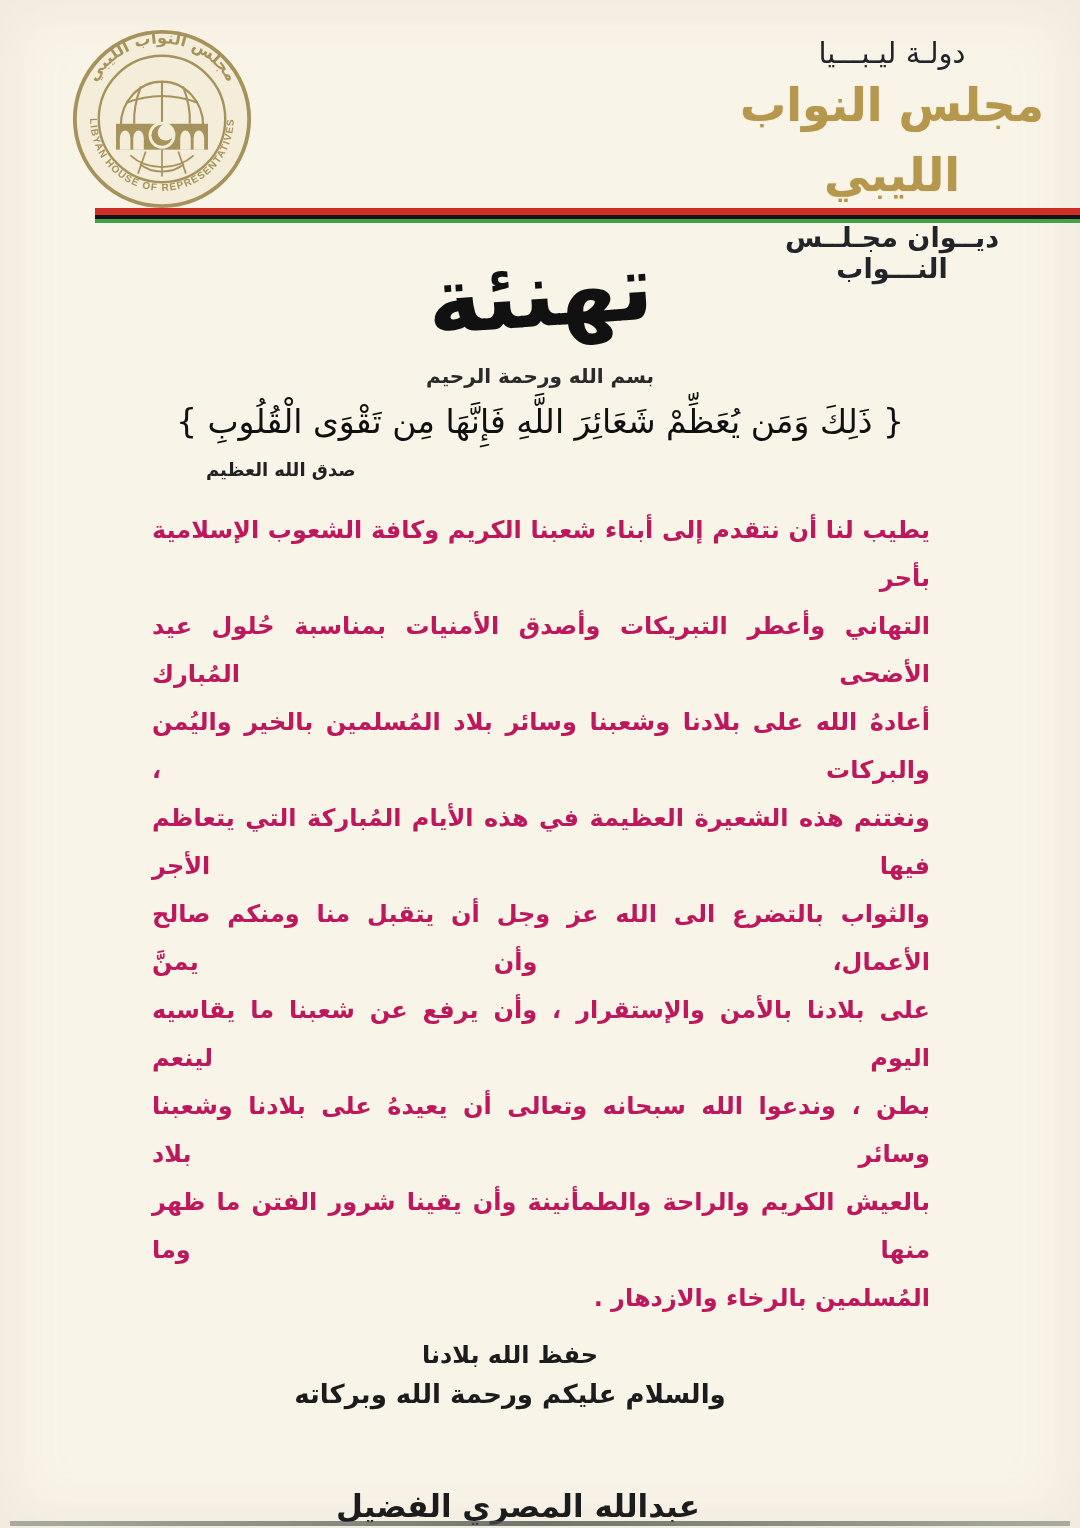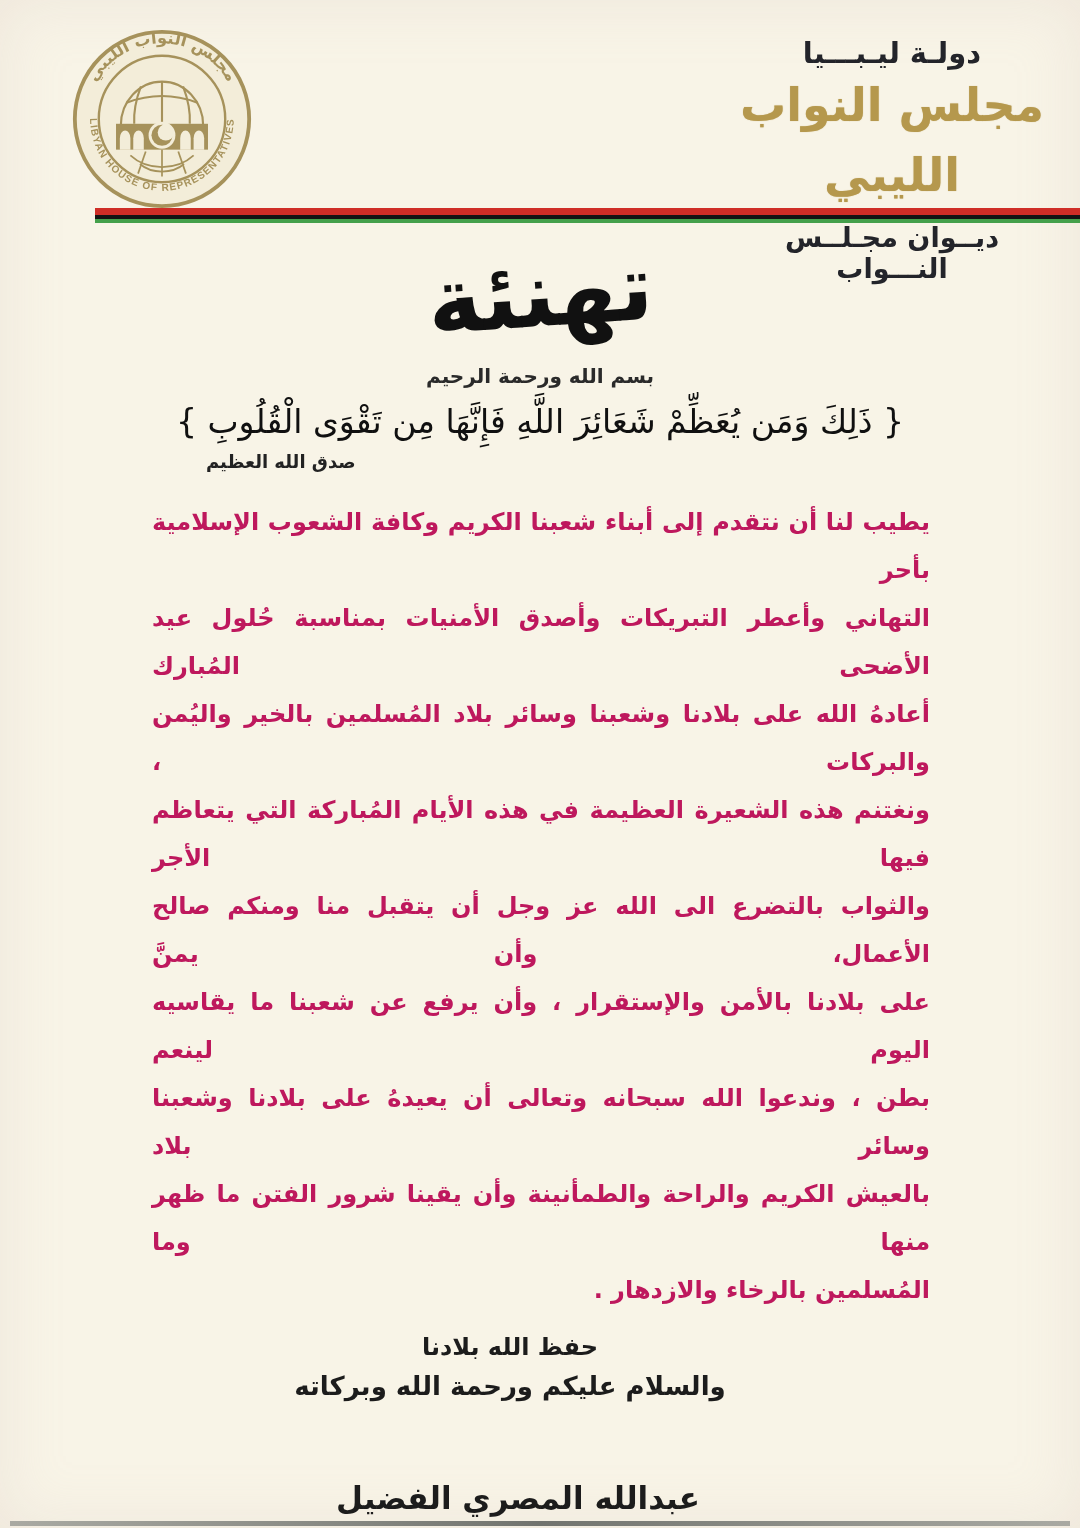--- a/index.html
+++ b/index.html
@@ -12,34 +12,34 @@
   }
   
   .header{display:flex;align-items:flex-start;justify-content:space-between;
     padding:26px 28px 0 62px;direction:ltr;height:180px;}
   .en-block{width:348px;text-align:center;margin-top:24px;}
   .en-line1{font-family:"Liberation Sans",sans-serif;font-weight:bold;font-size:27px;color:#2b2b27;}
   .en-line23{font-family:"Liberation Serif",serif;font-size:42px;line-height:44px;color:#8f8c3e;letter-spacing:1px;}
   .en-line4{font-family:"Liberation Sans",sans-serif;font-weight:bold;font-size:28px;color:#20201e;margin-top:2px;}
   .seal-wrap{width:200px;display:flex;justify-content:center;margin-top:2px;}
   .ar-block{width:320px;text-align:center;direction:rtl;margin-top:10px;}
-  .ar-line1{font-size:29px;font-weight:bold;color:#23242a;}
+  .ar-line1{font-size:29px;font-weight:normal;color:#23242a;}
   .ar-callig{font-size:46px;font-weight:bold;color:#b5984d;line-height:70px;
     text-shadow:0 0 1px rgba(181,152,77,.6);}
   .ar-line3{font-size:27px;font-weight:bold;color:#23242a;margin-top:12px;}
   
   .stripe{height:15px;
     background:linear-gradient(to bottom,#cf2e27 0%,#cf2e27 46%,#141414 46%,#141414 72%,#44a04b 72%,#44a04b 100%);}
   .stripe-top{margin-left:95px;margin-top:2px;}
   
   .title-callig{text-align:center;margin-top:18px;font-size:92px;font-weight:bold;color:#111;
     transform:rotate(-4deg);letter-spacing:2px;}
   .basmala{text-align:center;margin-top:16px;font-size:20px;font-weight:bold;color:#2a2a2a;}
   .verse{direction:rtl;text-align:center;margin-top:14px;font-size:33px;color:#101010;}
-  .sadaqa{direction:rtl;text-align:left;padding-left:206px;margin-top:10px;
+  .sadaqa{direction:rtl;text-align:left;padding-left:206px;margin-top:18px;
     font-size:18px;font-weight:bold;color:#222;}
   
   .letter-body{direction:rtl;margin:26px 150px 0 152px;}
   .body-line{font-size:24px;font-weight:bold;line-height:48px;color:#be185d;
     text-align:justify;text-align-last:justify;}
   .body-line.last{text-align-last:right;}
   .closing{direction:rtl;text-align:center;transform:translateX(-30px);margin-top:14px;}
   .closing-1{font-size:24px;font-weight:bold;line-height:38px;}
   .closing-2{font-size:26px;font-weight:bold;line-height:40px;}
   

